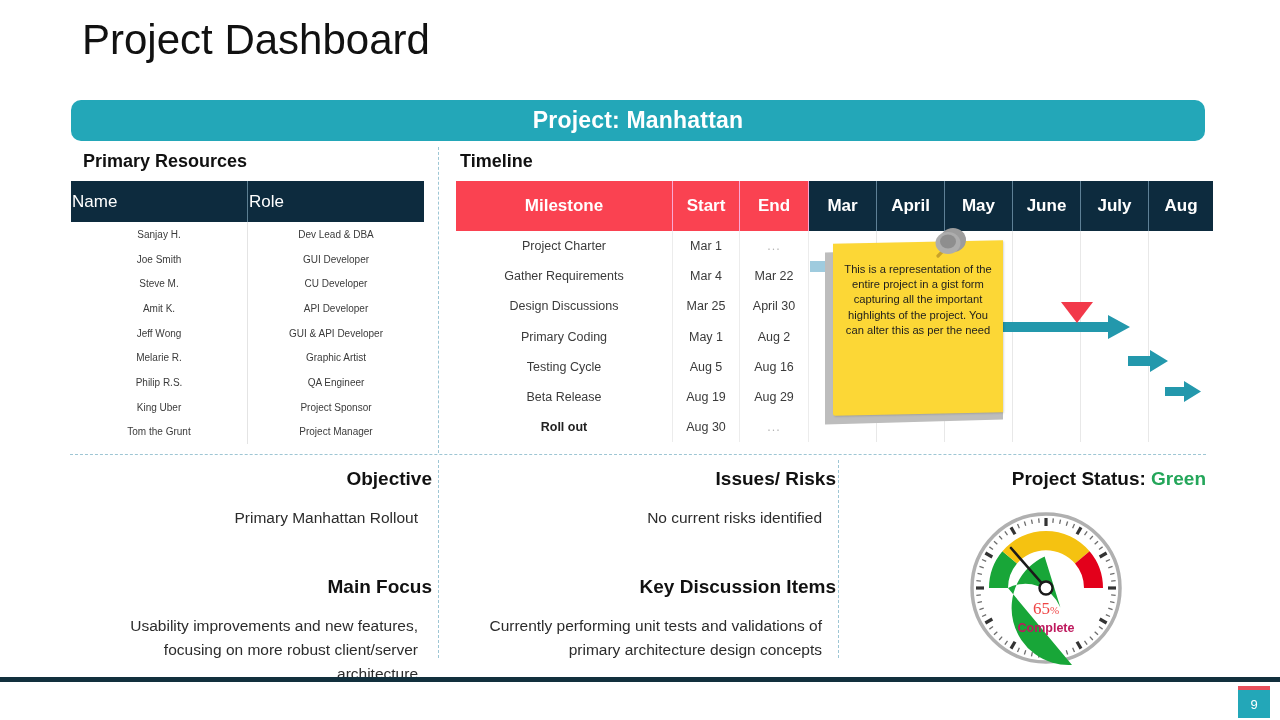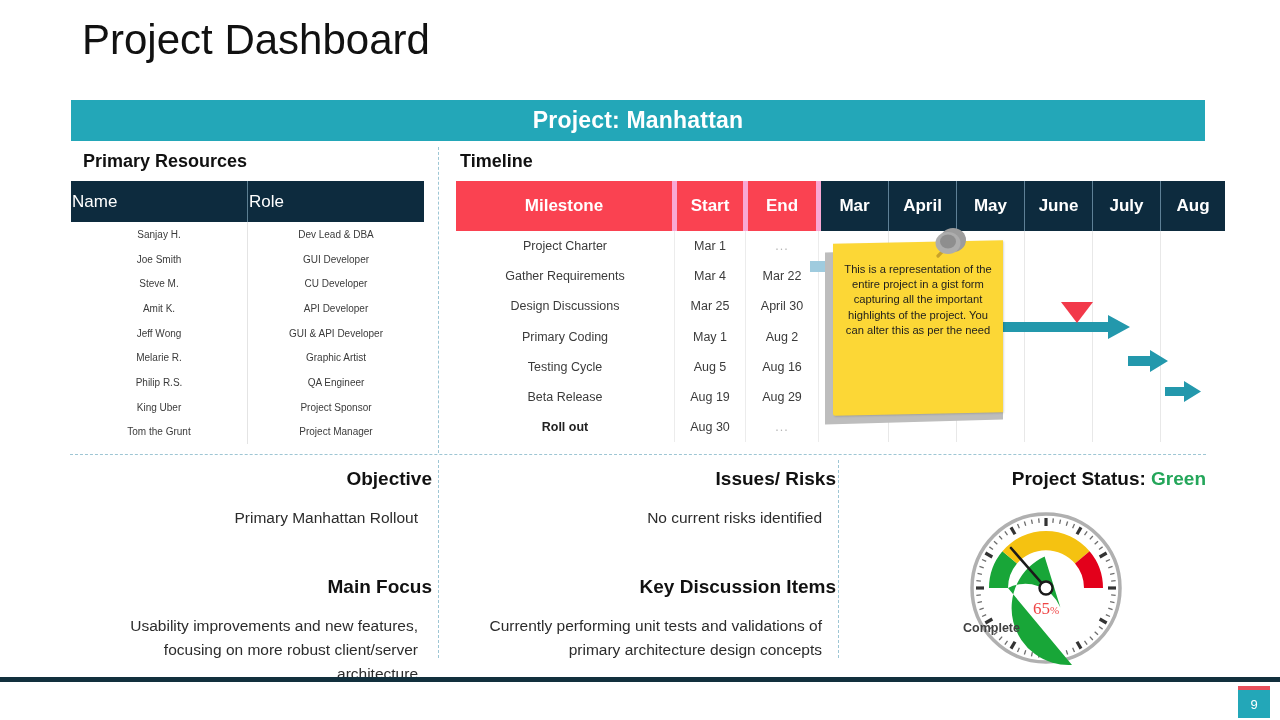--- a/index.html
+++ b/index.html
@@ -31,20 +31,21 @@
   #project-banner {
     position: absolute;
     left: 71px;
     top: 100px;
     width: 1134px;
     height: 41px;
     background: #23A7B8;
     display: flex;
     align-items: center;
     justify-content: center;
+    border-radius: 10px;
   }
   #project-banner .banner-text {
     font-size: 23px;
     font-weight: bold;
     color: #ffffff;
     letter-spacing: 0.2px;
     white-space: nowrap;
   }
 
   
@@ -100,21 +101,21 @@
   #timeline-table th {
     height: 50px;
     color: #ffffff;
     font-size: 17px;
     font-weight: bold;
     text-align: center;
     padding: 0;
   }
   #timeline-table th.red-head {
     background: #FA4251;
-    border-right: 5px solid #f9a8d4;
+    border-right: 1px solid #f9a8d4;
   }
   #timeline-table th.navy-head {
     background: #0D2B3E;
     border-right: 1px solid #5e8096;
   }
   #timeline-table th.navy-head:last-child { border-right: none; }
   #timeline-table td {
     height: 30.2px;
     font-size: 12.5px;
     color: #3b3b3b;
@@ -269,23 +270,24 @@
     text-align: center;
     font-size: 17px;
     color: #ef4444;
     font-family: "Liberation Serif", serif;
   }
   #gauge-percent .pct-sign { font-size: 11px; }
   #gauge-complete {
     position: absolute;
     left: 0; right: 0;
     top: 110px;
+    text-align: center;
     font-size: 12.5px;
     font-weight: bold;
-    color: #404040;
+    color: #be185d;
   }
 
   
   #footer-rule {
     position: absolute;
     left: 0; top: 677px;
     width: 1280px; height: 5px;
     background: #12303D;
   }
   #page-number-box {

